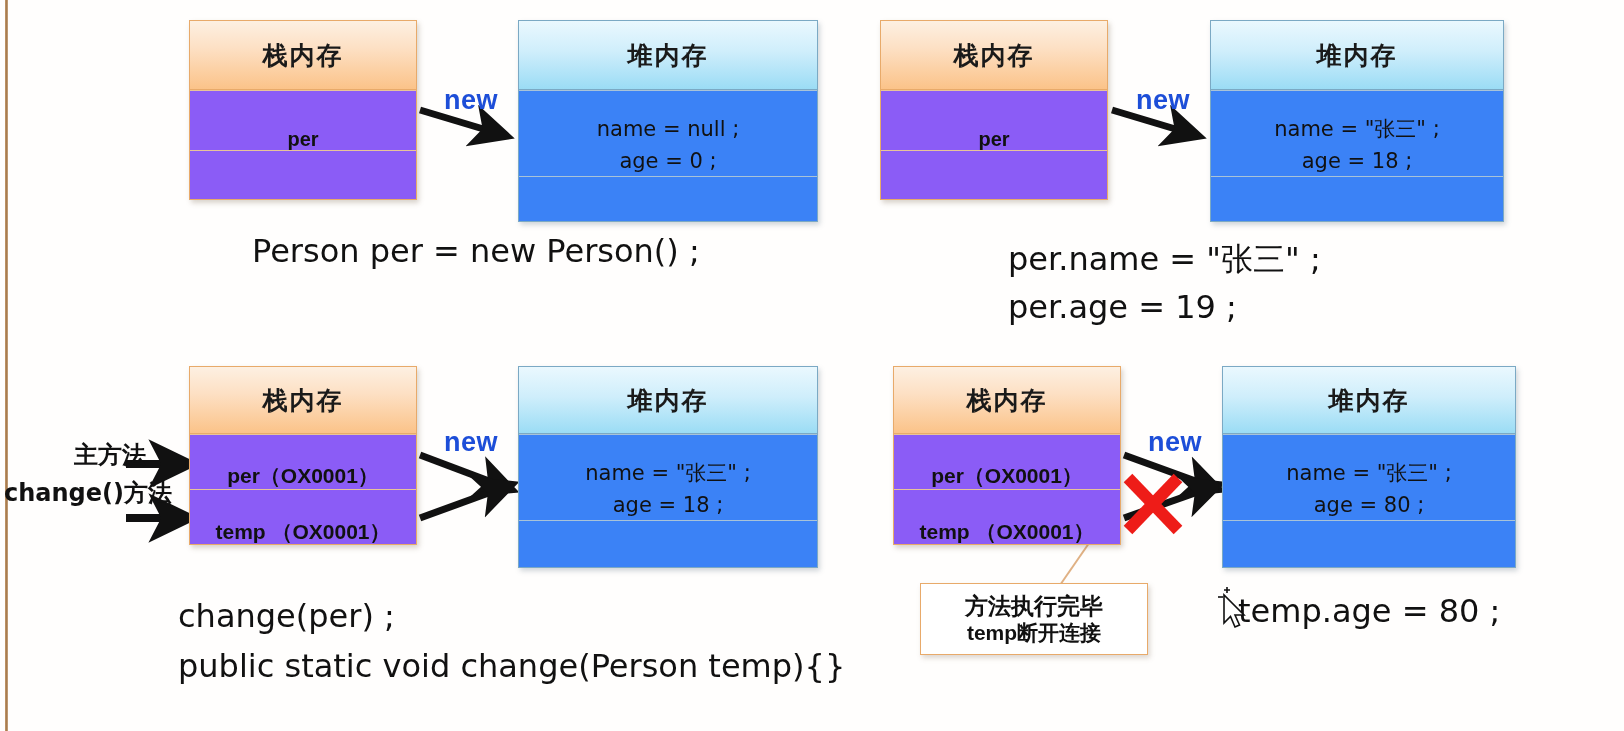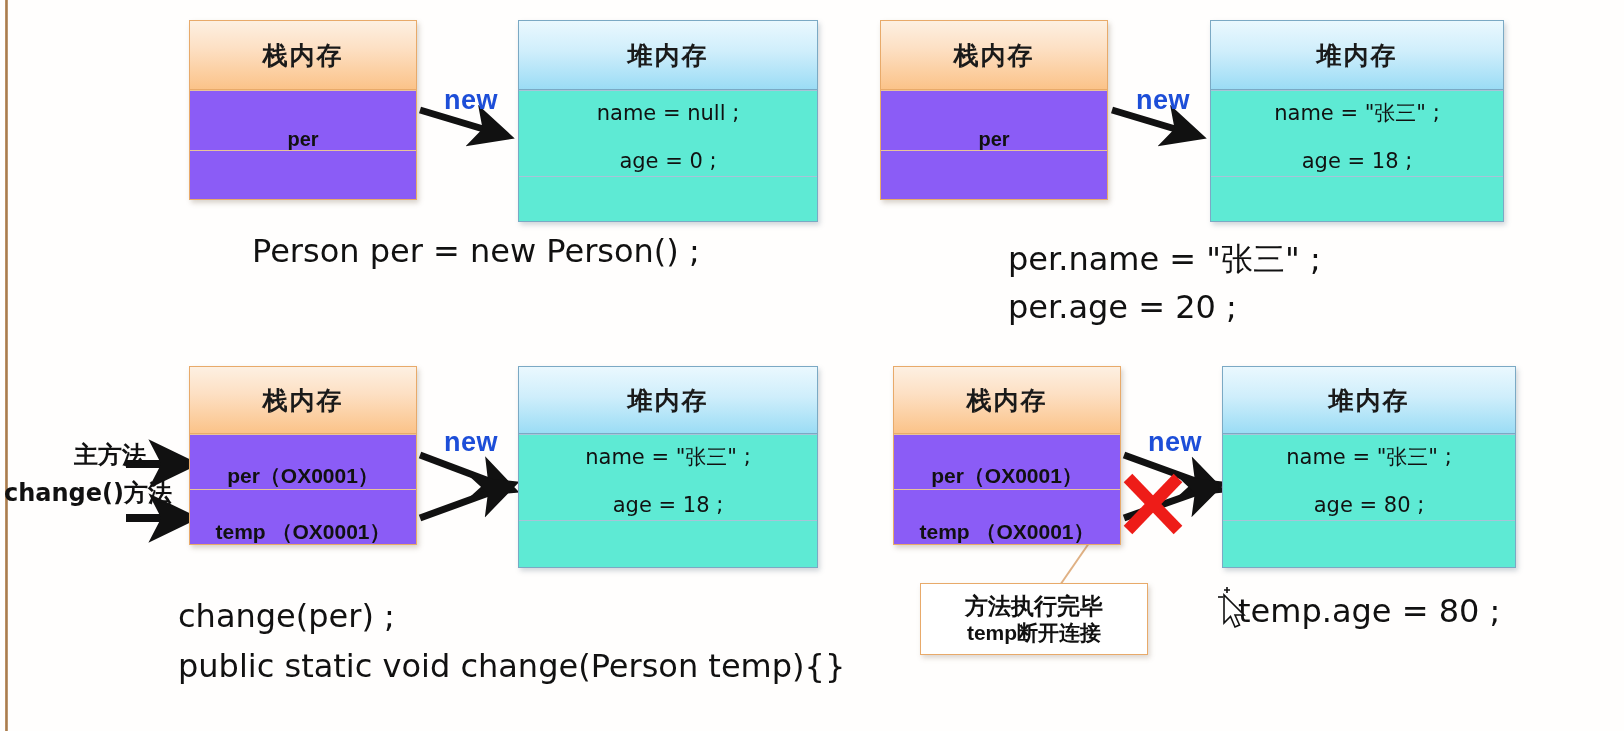--- a/index.html
+++ b/index.html
@@ -20,21 +20,21 @@
 
   
   .mbox{position:absolute;box-sizing:border-box;}
   .mbox.stack{
     border:1px solid #e8aa6a;
     background:#8b5cf6;
     box-shadow:2px 3px 5px rgba(120,100,80,.28);
   }
   .mbox.heap{
     border:1px solid #7ba9c4;
-    background:#5eead4;
+    background:#3b82f6;
     box-shadow:2px 3px 5px rgba(90,110,130,.28);
   }
   .hdr{
     position:absolute;left:0;right:0;top:0;
     display:flex;align-items:center;justify-content:center;
     font-weight:700;color:#1a1a1a;
     letter-spacing:2px;
   }
   .stack .hdr{
     background:linear-gradient(to bottom,#fdf0e2 0%,#fde0c4 40%,#fbc389 100%);
@@ -50,21 +50,21 @@
     color:#111;
   }
   .stack .row.sep{border-top:1px solid #e8c49a;}
   .heap .row.sep{border-top:1px solid #a8c3d8;}
 
   .slot{font-weight:700;}
   .fields{
     text-align:center;line-height:1.5;color:#111;
     font-family:"DejaVu Sans","Liberation Sans",sans-serif;
   }
-  .fields div{white-space:nowrap;margin-top:16px;}
+  .fields div{white-space:nowrap;}
 
   
   .newlbl{
     position:absolute;font-weight:700;color:#1d4ed8;font-size:27px;
     letter-spacing:.5px;
   }
 
   
   .caption{
     position:absolute;color:#111;white-space:nowrap;
@@ -192,21 +192,21 @@
         <div>age = 18 ;</div>
       </div>
     </div>
     <div class="row sep" style="top:155px;height:46px;">
       <span style="font-size:20px;"></span>
     </div>
   </div>
 
   <div class="caption" style="left:1008px;top:235px;font-size:32px;line-height:1.5;">
     <div>per.name = "张三" ;</div>
-    <div>per.age = 20 ;</div>
+    <div>per.age = 19 ;</div>
   </div>
 
   <div class="sidelbl" style="left:74px;top:439px;font-size:24px;">主方法</div>
   <div class="sidelbl" style="left:4px;top:477px;font-size:24px;">change()方法</div>
 
   <div class="mbox stack" style="left:189px;top:366px;width:228px;height:179px;">
     <div class="hdr" style="height:66px;font-size:25px;">栈内存</div>
     <div class="row sep" style="top:67px;height:55px;">
       <span class="slot" style="font-size:21px;">per（OX0001）</span>
     </div>

